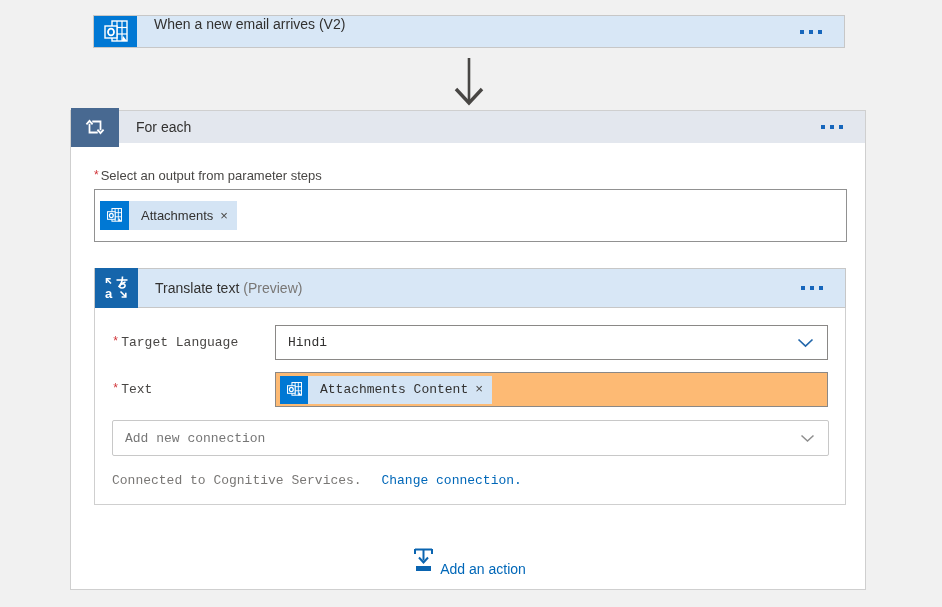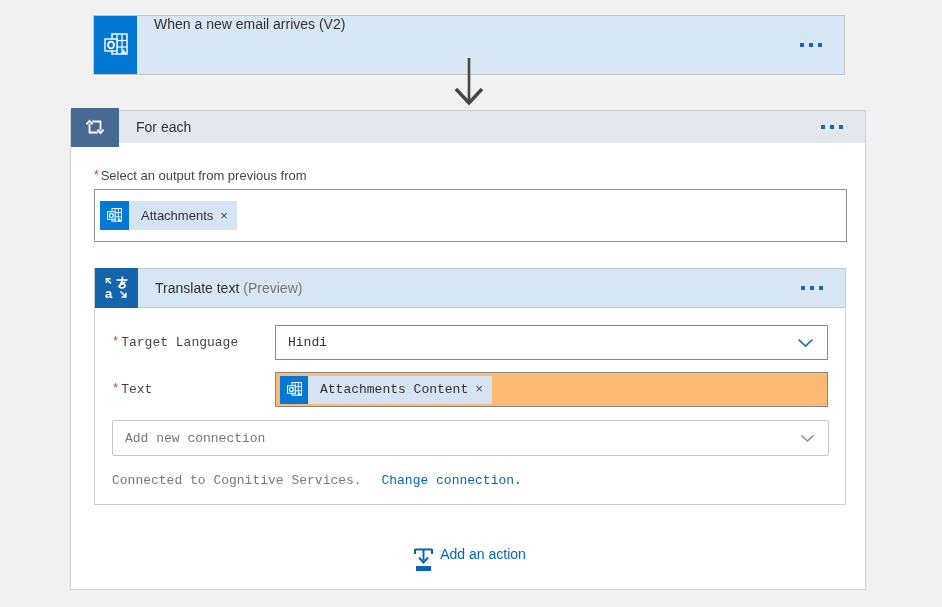--- a/index.html
+++ b/index.html
@@ -7,21 +7,21 @@
   body { font-family:"Liberation Sans", sans-serif; background:#f1f1f1; position:relative; overflow:hidden; }
   .stage { position:absolute; inset:0; }
 
   
   .card-header { display:flex; align-items:center; }
   .card-title { flex:1; font-size:14px; color:#323130; padding-left:17px; white-space:nowrap; }
   .dots { display:flex; gap:5px; padding:0 22px; cursor:pointer; align-items:center; height:100%; }
   .dots i { width:4px; height:4px; background:#1666bc; display:block; }
 
   
-  .trigger-card { position:absolute; left:93px; top:15px; width:752px; height:60px;
+  .trigger-card { position:absolute; left:93px; top:15px; width:752px; height:33px;
     background:#d8e7f6; border:1px solid #c7c7c7; display:flex; align-items:stretch; cursor:pointer; }
   .icon-square { flex:0 0 auto; display:flex; align-items:center; justify-content:center; }
   .outlook-bg { background:#0078d4; }
   .trigger-card .icon-square { width:43px; }
 
   
   .flow-arrow { position:absolute; left:449px; top:58px; }
 
   
   .foreach-scope { position:absolute; left:70px; top:110px; width:796px; height:480px;
@@ -62,21 +62,21 @@
   .addparam-field { margin-top:13px; width:717px; height:36px; border:1px solid #c8c8c8; border-radius:2px;
     background:#fff; display:flex; align-items:center; cursor:pointer; }
   .placeholder { flex:1; font-size:13px; color:#767676; padding-left:12px; }
 
   .connection-row { margin-top:17px; padding-bottom:16px; font-size:13px; }
   .conn-status { color:#797775; }
   .conn-link { color:#0067b8; margin-left:12px; cursor:pointer; text-decoration:none; }
 
   
   .add-action { position:absolute; left:0; right:0; top:435px; display:flex; justify-content:center; }
-  .add-action-inner { display:flex; align-items:flex-start; gap:3px; cursor:pointer; }
+  .add-action-inner { display:flex; align-items:flex-end; gap:3px; cursor:pointer; }
   .add-action-label { font-size:14px; color:#0067b8; }
 </style>
 </head>
 <body>
 
 <div class="stage">
 
   <div class="trigger-card">
     <div class="icon-square outlook-bg">
       <svg width="30" height="30" viewBox="0 0 30 30">
@@ -118,21 +118,21 @@
       <div class="dots">
           <i></i>
           <i></i>
           <i></i>
         </div>
     </div>
 
     <div class="scope-body">
 
       <div class="field-label">
-        <span class="req">*</span><span>Select an output from previous from</span>
+        <span class="req">*</span><span>Select an output from parameter steps</span>
       </div>
 
       <div class="outputs-box">
         <span class="token">
           <span class="icon-square outlook-bg">
             <svg width="19" height="19" viewBox="0 0 30 30">
               <rect x="11" y="4" width="15" height="20" fill="none" stroke="#fff" stroke-width="1.6"></rect>
               <line x1="16" y1="4" x2="16" y2="24" stroke="#fff" stroke-width="1.4"></line>
               <line x1="21" y1="4" x2="21" y2="24" stroke="#fff" stroke-width="1.4"></line>
               <line x1="11" y1="10.5" x2="26" y2="10.5" stroke="#fff" stroke-width="1.4"></line>

